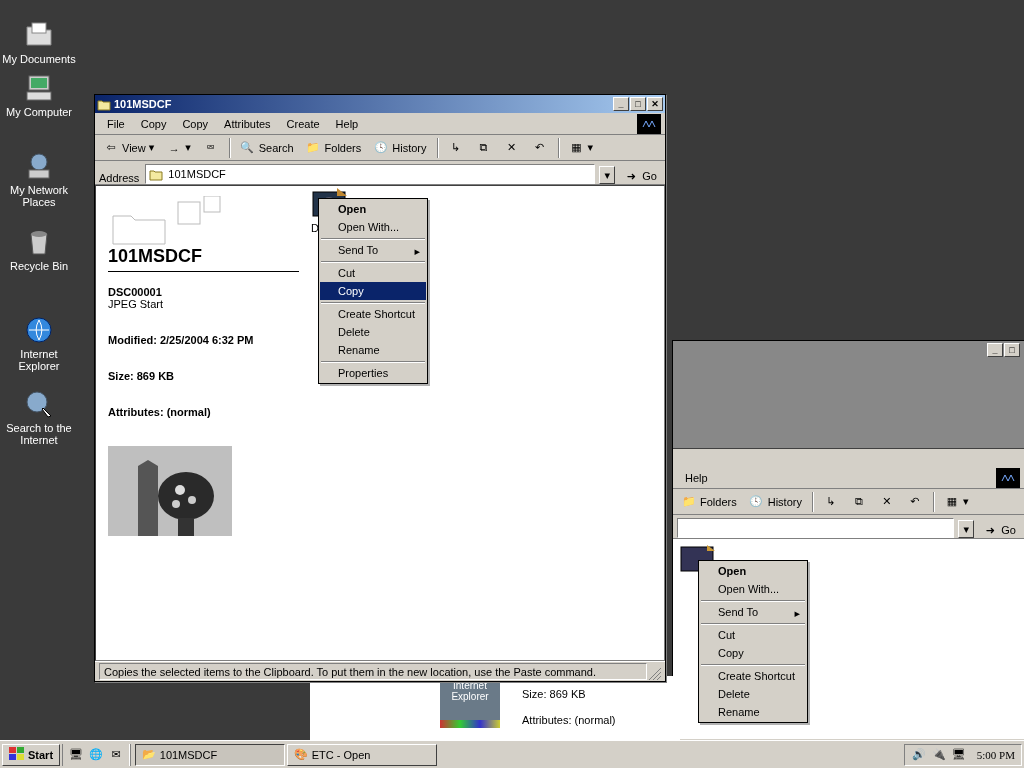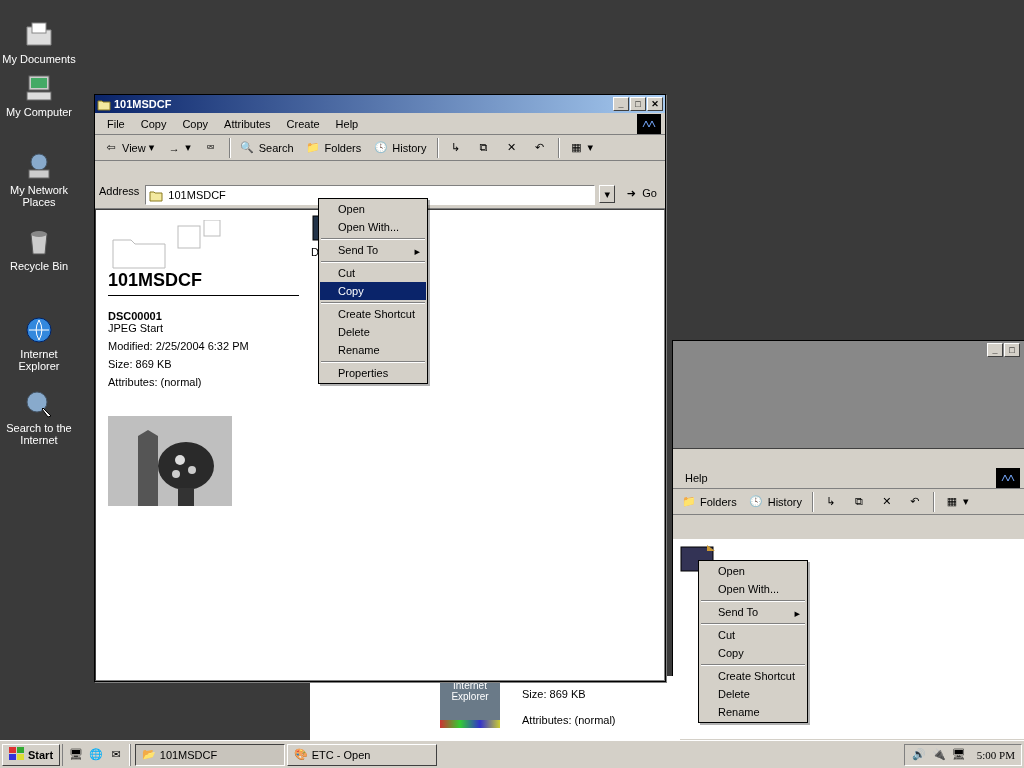--- a/index.html
+++ b/index.html
@@ -20,43 +20,43 @@
 
 .menubar { height: 22px; display: flex; align-items: center; padding: 0 4px; border-bottom: 1px solid #808080; background:#d4d0c8; }
 .menubar .menu-item { padding: 2px 8px; cursor: default; }
 .menubar .ie-logo { margin-left: auto; width: 24px; height: 20px; background:#000; display:flex; align-items:center; justify-content:center; }
 
 .toolbar { height: 26px; display: flex; align-items: center; padding: 0 4px; gap: 4px; border-bottom: 1px solid #808080; background:#d4d0c8; }
 .tb-btn { display: flex; align-items: center; gap: 3px; padding: 2px 4px; cursor: default; }
 .tb-sep { width: 1px; height: 20px; background: #808080; box-shadow: 1px 0 #fff; margin: 0 2px; }
 .tb-ico { width: 16px; height: 16px; display:flex; align-items:center; justify-content:center; }
 
-.addressbar { height: 24px; display: flex; align-items: flex-start; padding: 0 4px; gap: 4px; border-bottom: 1px solid #808080; background:#d4d0c8;margin-top:24px; }
+.addressbar { height: 24px; display: flex; align-items: flex-end; padding: 0 4px; gap: 4px; border-bottom: 1px solid #808080; background:#d4d0c8; }
 .addressbar .addr-label { padding-right: 2px; }
 .addressbar .addr-field { flex: 1; height: 20px; background: #fff; border: 1px solid #808080; border-right-color:#fff; border-bottom-color:#fff; display: flex; align-items: center; padding-left: 2px; }
 .addressbar .addr-field .fld-icon { width:16px; height:16px; margin-right:4px; display:flex; align-items:center; justify-content:center;}
 .addressbar .addr-drop { width:16px; height:18px; background:#d4d0c8; border:1px solid #fff; border-right-color:#404040; border-bottom-color:#404040; display:flex; align-items:center; justify-content:center; }
 .addressbar .go-btn { display:flex; align-items:center; gap:3px; padding:0 4px; }
 
 .content { flex:1; display:flex; background:#fff; border:1px solid #808080; border-top-color:#404040; border-left-color:#404040; margin:0; overflow:hidden; }
 .info-panel { width: 215px; padding: 10px 12px; }
 .info-panel .foldergfx { height: 50px; position:relative; }
 .info-panel .folder-title { font-size: 18px; font-weight: bold; border-bottom: 1px solid #000; padding-bottom: 4px; margin-bottom: 14px; }
 .info-panel .file-name { font-weight: bold; }
-.info-panel .meta { margin-top: 6px; }
+.info-panel .meta { margin-top: 24px; font-weight: bold; }
 .info-panel .thumb { width: 124px; height: 90px; margin-top: 28px; background:#777; position:relative; overflow:hidden; }
 
 .file-area { flex:1; position:relative; }
 .file-icon-box { position:absolute; left:0px; top:2px; }
 .file-label { position:absolute; left:0px; top:36px; font-size:11px; }
 
 
 .ctxmenu { position:absolute; background:#d4d0c8; border:1px solid #000; box-shadow: 2px 2px 0 rgba(0,0,0,.3); padding:1px; }
 .ctxmenu .ctx-item { padding: 3px 30px 3px 18px; cursor: default; white-space:nowrap; position:relative; }
-.ctxmenu .ctx-item.bold { font-weight:normal; }
+.ctxmenu .ctx-item.bold { font-weight:bold; }
 .ctxmenu .ctx-item.hl { background:#0a246a; color:#fff; }
 .ctxmenu .ctx-sep { height:1px; background:#808080; box-shadow:0 1px #fff; margin:2px 1px; }
 .ctxmenu .ctx-arrow { position:absolute; right:6px; top:4px; }
 
 .statusbar { height: 20px; border-top: 1px solid #fff; display:flex; align-items:center; padding: 0 4px; background:#d4d0c8; }
 .statusbar .status-text { flex:1; border:1px solid #808080; border-right-color:#fff; border-bottom-color:#fff; padding:1px 4px; height:17px; display:flex; align-items:center;}
 .statusbar .grip { width:14px; height:17px; display:flex; align-items:flex-end; justify-content:flex-end; }
 
 
 .taskbar { position:absolute; left:0; bottom:0; width:1024px; height:28px; background:#d4d0c8; border-top:1px solid #fff; display:flex; align-items:center; }
@@ -321,20 +321,28 @@
         <svg width="36" height="32">
             <rect x="2" y="4" width="32" height="24" fill="#223349" stroke="#000"></rect>
             <path d="M26 0l10 8h-10z" fill="#c08830"></path>
             <circle cx="18" cy="16" r="7" fill="#556"></circle>
             <circle cx="12" cy="14" r="3" fill="#889"></circle>
           </svg>
       </div>
       <div class="file-label">D</div>
     </div>
   </div>
+  <div class="statusbar">
+    <div class="status-text">Copies the selected items to the Clipboard. To put them in the new location, use the Paste command.</div>
+    <div class="grip">
+        <svg width="12" height="12">
+          <path d="M12 0L0 12M12 4L4 12M12 8L8 12" stroke="#808080"></path>
+        </svg>
+      </div>
+  </div>
 </div>
 
 <div class="ctxmenu" id="ctx1" style="left:318px; top:198px; width:110px;">
     <div class="ctx-item bold">Open</div>
     <div class="ctx-item">Open With...</div>
     <div class="ctx-sep"></div>
     <div class="ctx-item">Send To<span class="ctx-arrow">▸</span></div>
     <div class="ctx-sep"></div>
     <div class="ctx-item">Cut</div>
     <div class="ctx-item hl">Copy</div>

